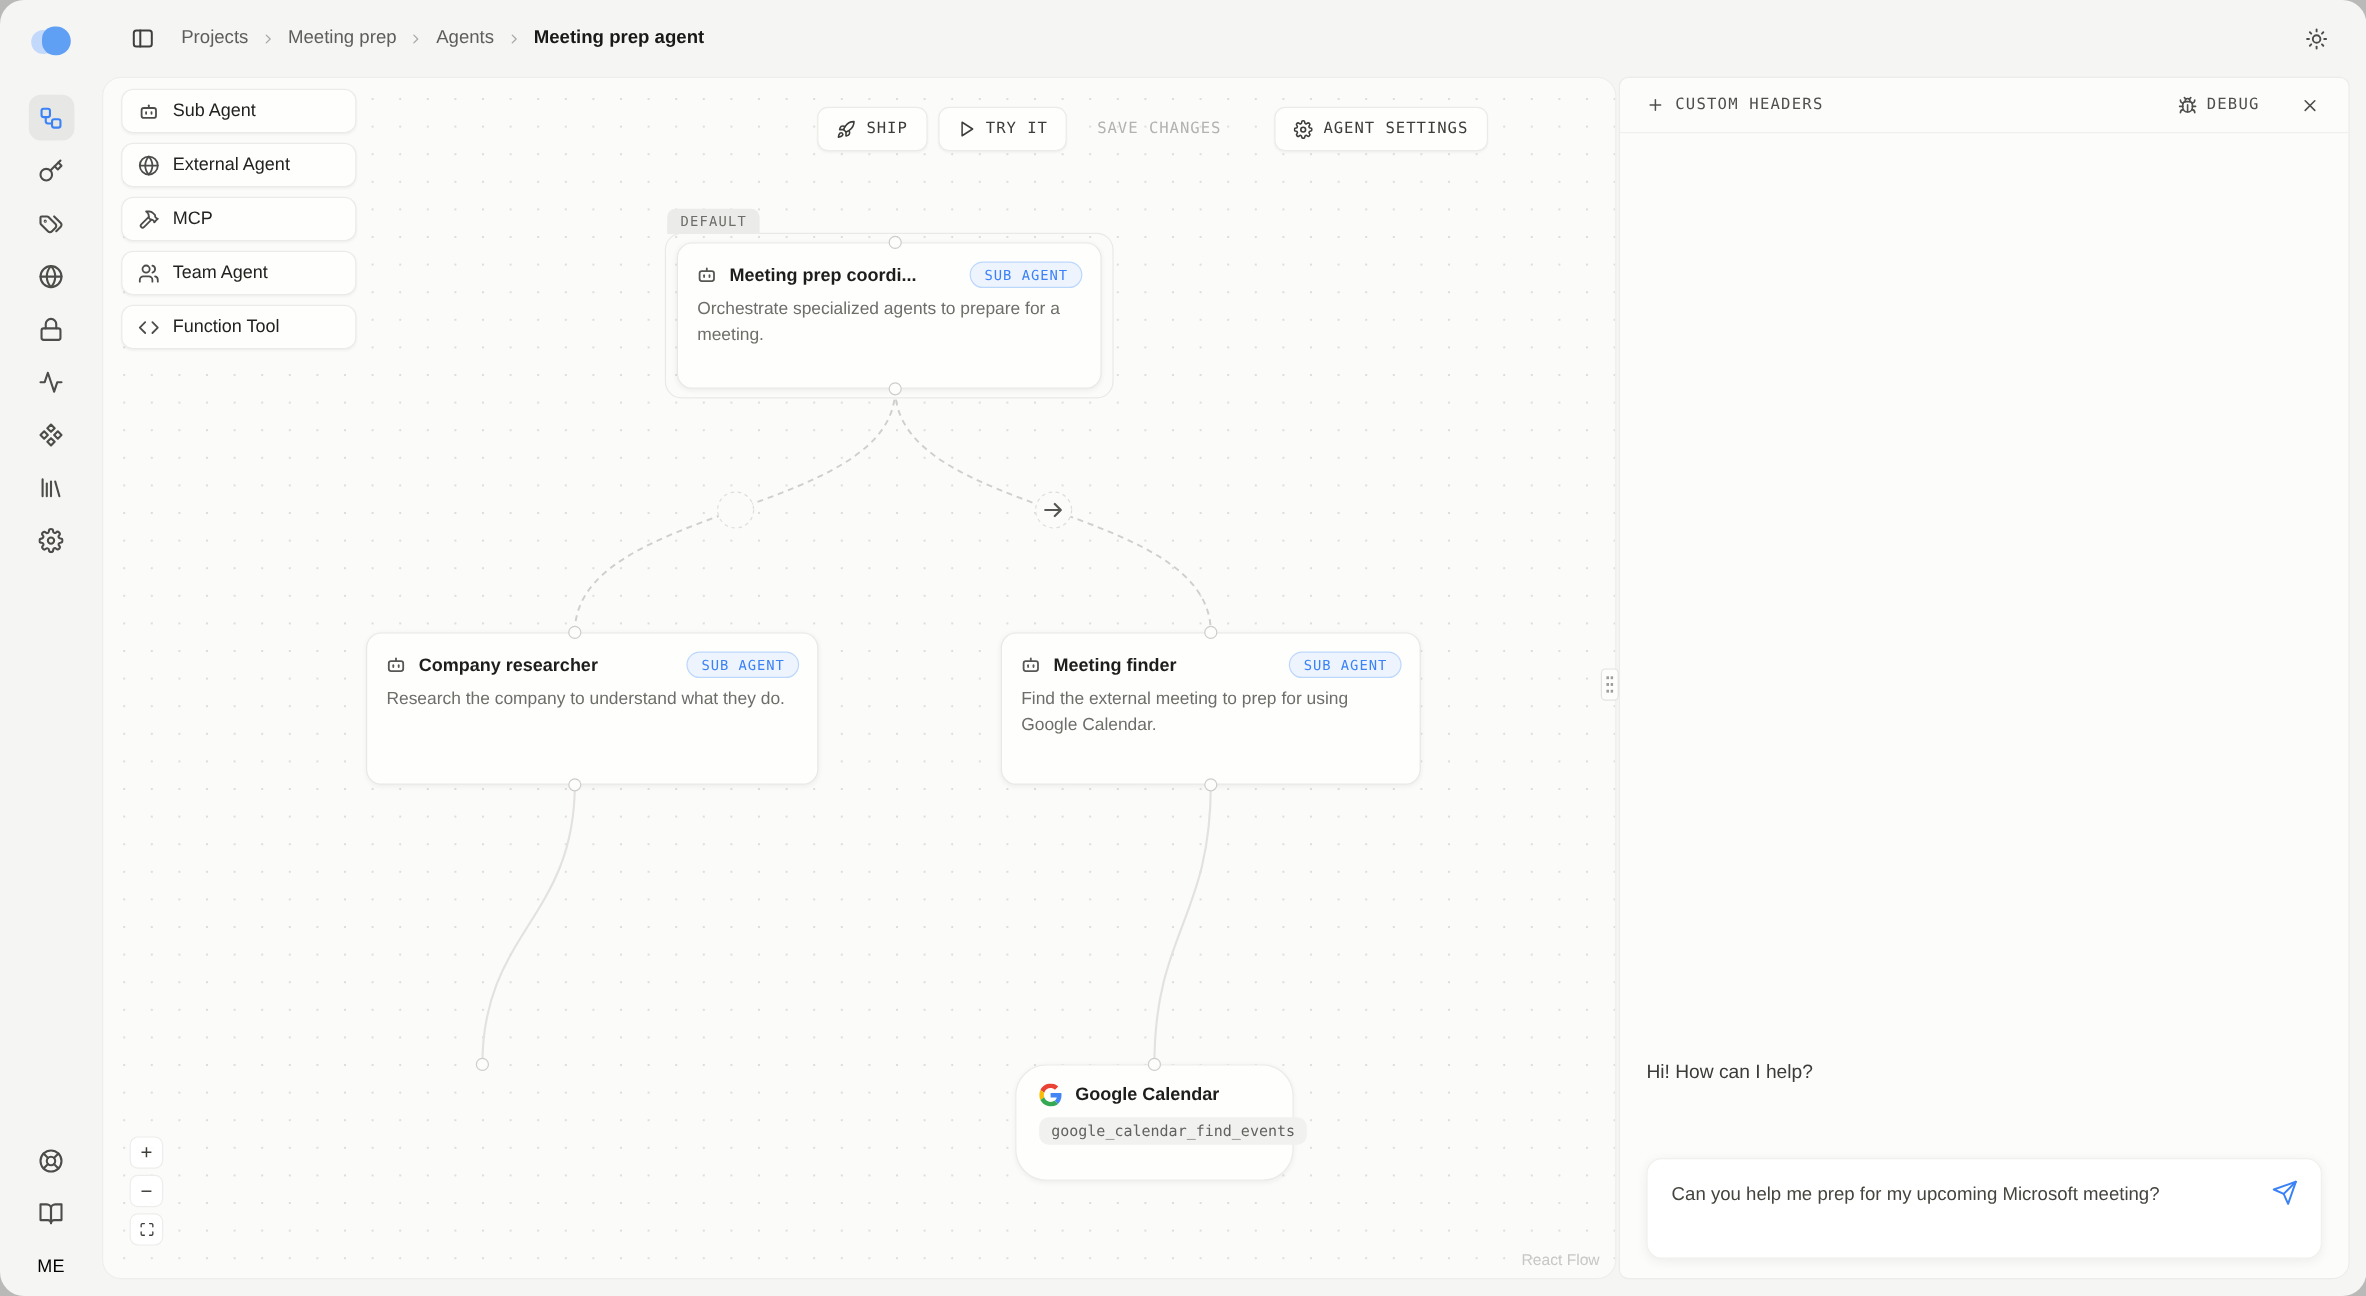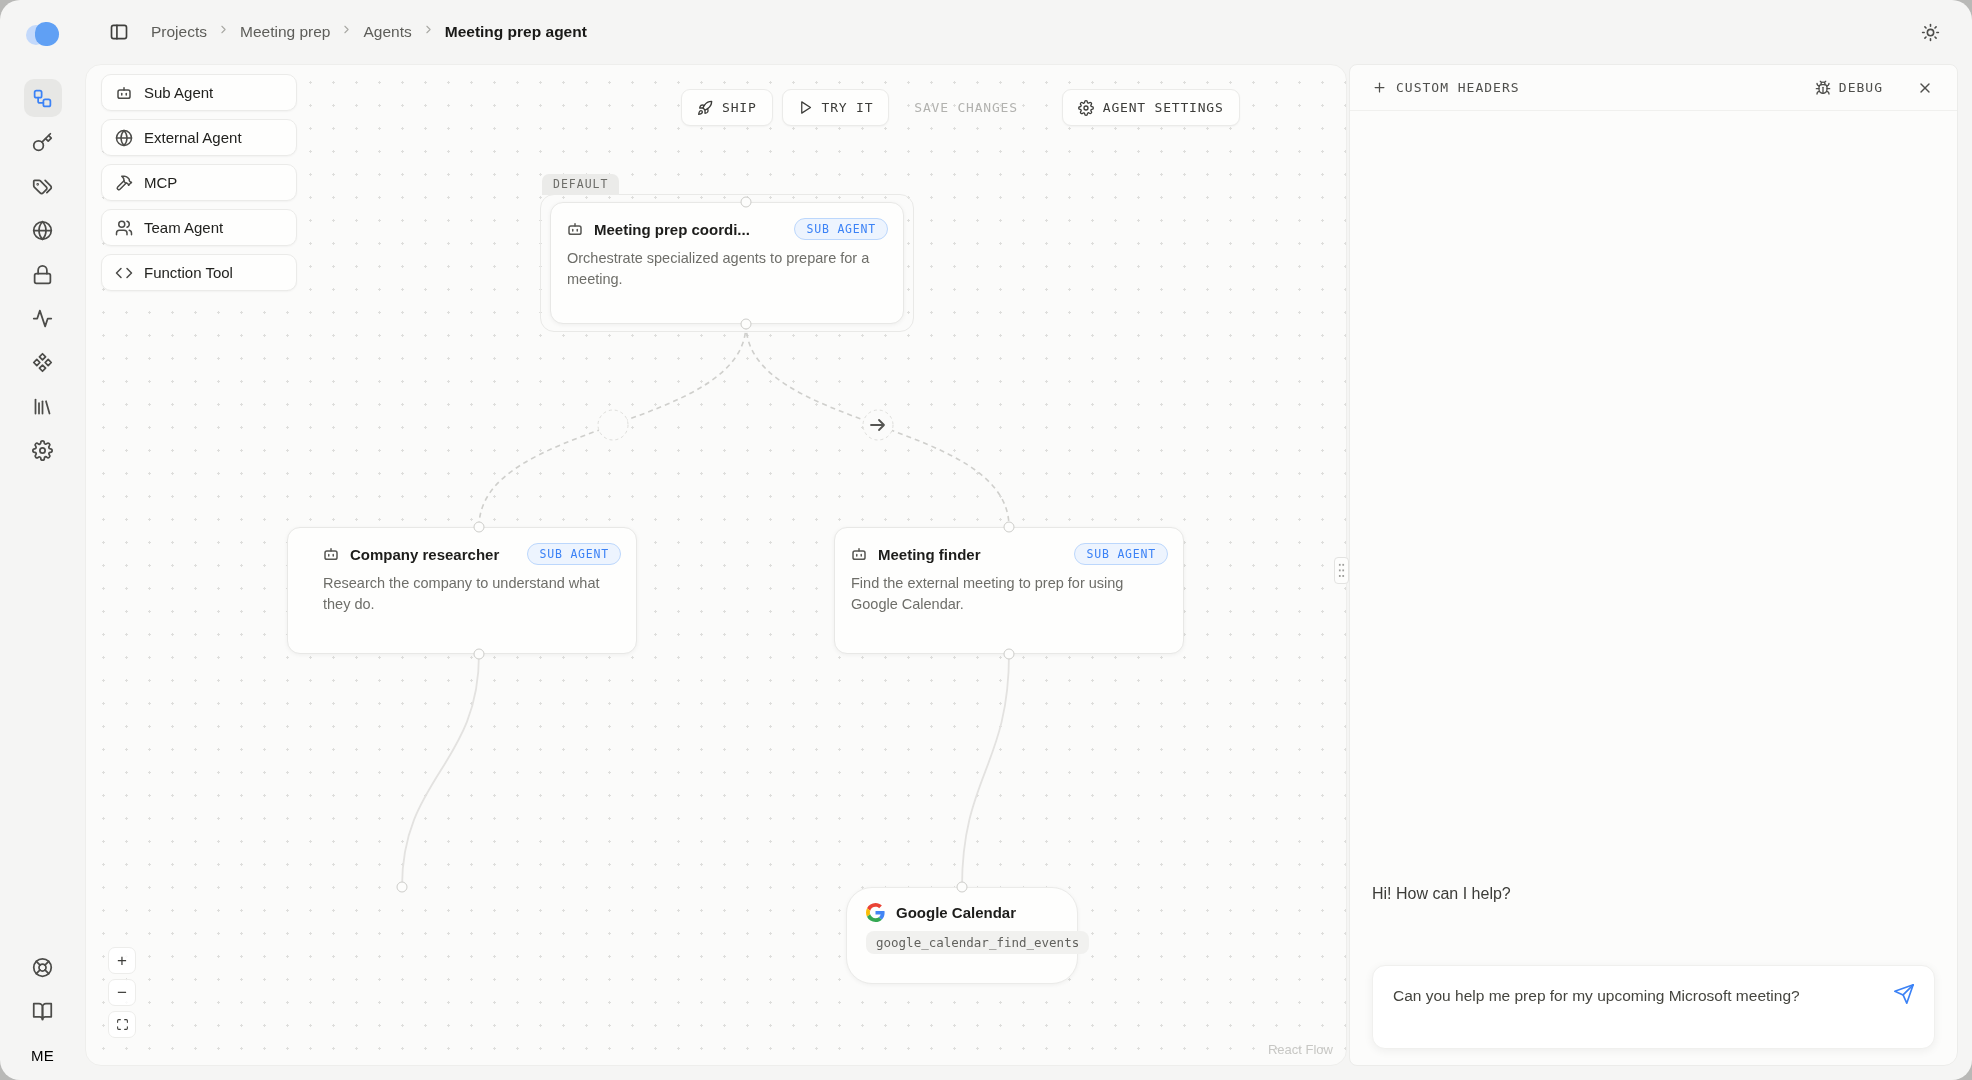--- a/index.html
+++ b/index.html
@@ -30,21 +30,21 @@
   .rail-btn.active { background:#e7e7e5; color:#3b82f6; }
   .rail-spacer { flex:1; }
   .rail-avatar { margin-top:14px; font-size:15px; color:#000000; letter-spacing:0.3px; }
 
   
   .header {
     position:absolute; left:85px; right:0; top:0; height:64px;
     display:flex; align-items:center; padding:0 28px 0 20px; gap:18px;
   }
   .hdr-toggle { color:#3f3f3c; background:none; border:none; padding:4px; cursor:pointer; }
-  .breadcrumb { display:flex; align-items:flex-start; gap:10px; font-size:15.5px; color:#5d5d59; }
+  .breadcrumb { display:flex; align-items:center; gap:10px; font-size:15.5px; color:#5d5d59; }
   .crumb { cursor:pointer; }
   .crumb.current { color:#191917; font-weight:700; }
   .crumb-sep { color:#a9a9a5; display:flex; }
   .hdr-spacer { flex:1; }
   .theme-btn { color:#4c4c49; background:none; border:none; padding:4px; cursor:pointer; }
 
   
   .canvas {
     position:absolute; left:85px; top:64px; width:1262px; height:1002px;
     background:#fbfbfa;
@@ -69,21 +69,21 @@
     height:37px; display:flex; align-items:center; gap:9px; padding:0 15px;
     background:#fefefd; border:1px solid #ebebe9; border-radius:9px; cursor:pointer;
     font-family:"DejaVu Sans Mono", monospace; font-size:13px; letter-spacing:0.8px; color:#3c3c39;
     box-shadow:0 1px 2px rgba(0,0,0,0.04);
   }
   .tb-btn.ghost { background:transparent; border-color:transparent; box-shadow:none; color:#b2b2af; }
   .tb-btn.settings { margin-left:19px; }
 
   
   .group {
-    position:absolute; left:454px; top:129px; width:374px; height:138px;
+    position:absolute; left:468px; top:129px; width:374px; height:138px;
     border:1px solid #e9e9e7; border-radius:14px; z-index:2;
   }
   .group-tab {
     position:absolute; left:1px; top:-21px; padding:3px 11px 4px;
     background:#ebebe9; border-radius:7px 7px 0 0;
     font-family:"DejaVu Sans Mono", monospace; font-size:11.5px; letter-spacing:1px; color:#6d6d69;
   }
   .node {
     position:absolute; background:#fefefd; border:1px solid #e8e8e6; border-radius:13px;
     box-shadow:0 1px 4px rgba(0,0,0,0.05); z-index:2; cursor:pointer;
@@ -395,21 +395,21 @@
               <path d="M9 12.5v2"></path>
               <path d="M15 12.5v2"></path>
             </svg>
           <span class="t">Meeting prep coordi...</span>
           <span class="badge">SUB AGENT</span>
         </div>
         <div class="node-desc">Orchestrate specialized agents to prepare for a meeting.</div>
       </div>
     </div>
 
-    <div class="node" style="left:201px; top:462px; width:350px; height:127px;padding-left:19px;">
+    <div class="node" style="left:219px; top:462px; width:377px; height:127px;">
       <div class="node-title">
         <svg class="ic ni" width="18" height="18" viewBox="0 0 24 24">
             <path d="M12 8V5"></path>
             <rect x="4" y="8" width="16" height="11" rx="2.5"></rect>
             <path d="M9 12.5v2"></path>
             <path d="M15 12.5v2"></path>
           </svg>
         <span class="t">Company researcher</span>
         <span class="badge">SUB AGENT</span>
       </div>

